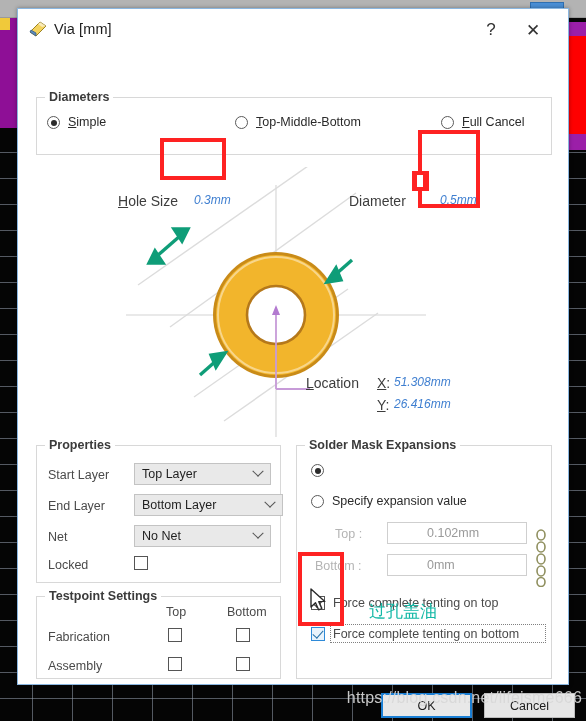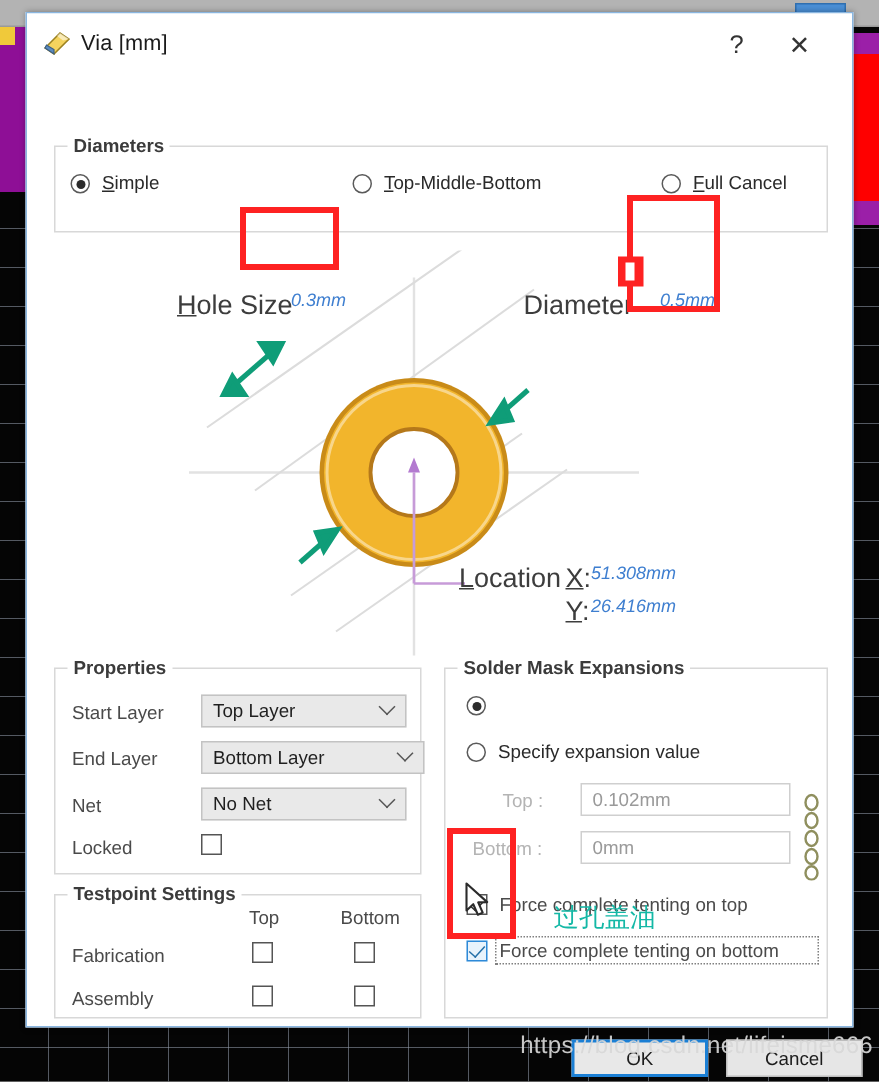--- a/index.html
+++ b/index.html
@@ -98,38 +98,38 @@
     content:""; position:absolute; left:3px; top:0px;
     width:5px; height:9px; border:solid #2b2b2b;
     border-width:0 1.7px 1.7px 0; transform:rotate(42deg);
   }
   .cbox.focus-blue { border-color:#2e8ad8; background:#e8f3fc; }
   .cbox.focus-blue.checked::after { border-color:#2470a8; }
 
   
   #graphic { position:absolute; left:0; top:118px; width:552px; height:278px; }
 
-  .lbl { position:absolute; font-size:18px; color:#3d3d3d; white-space:nowrap; }
+  .lbl { position:absolute; font-size:14px; color:#3d3d3d; white-space:nowrap; }
   .val { position:absolute; font-size:12px; color:#3f7fd0; white-space:nowrap;font-style:italic; }
 
   
   .field-label { position:absolute; font-size:12.5px; color:#4a4a4a; white-space:nowrap; }
   .combo {
     position:absolute; height:22px; background:#e9e9e9;
     border:1px solid #c3c3c3; display:flex; align-items:center;
   }
   .combo span.ctext { padding-left:7px; font-size:12.5px; color:#1f1f1f; }
   .combo .chev {
     margin-left:auto; margin-right:8px; width:8px; height:8px;
     border-right:1.5px solid #555; border-bottom:1.5px solid #555;
     transform:rotate(45deg) translate(-2px,-2px);
   }
   .textbox {
     position:absolute; height:22px; background:#fff;
-    border:1px solid #cfcfcf; display:flex; align-items:center;
+    border:1px solid #cfcfcf; display:flex; align-items:center;padding-left:32px;
   }
   .textbox span { padding-left:7px; font-size:12.5px; color:#9a9a9a; }
   .dim { color:#b4b4b4 !important; }
 
   
   .btn {
     position:absolute; height:25px; background:#e6e6e6;
     border:1px solid #bdbdbd; display:flex; align-items:center;
     justify-content:center; font-size:12.5px; color:#1c1c1c;
   }

